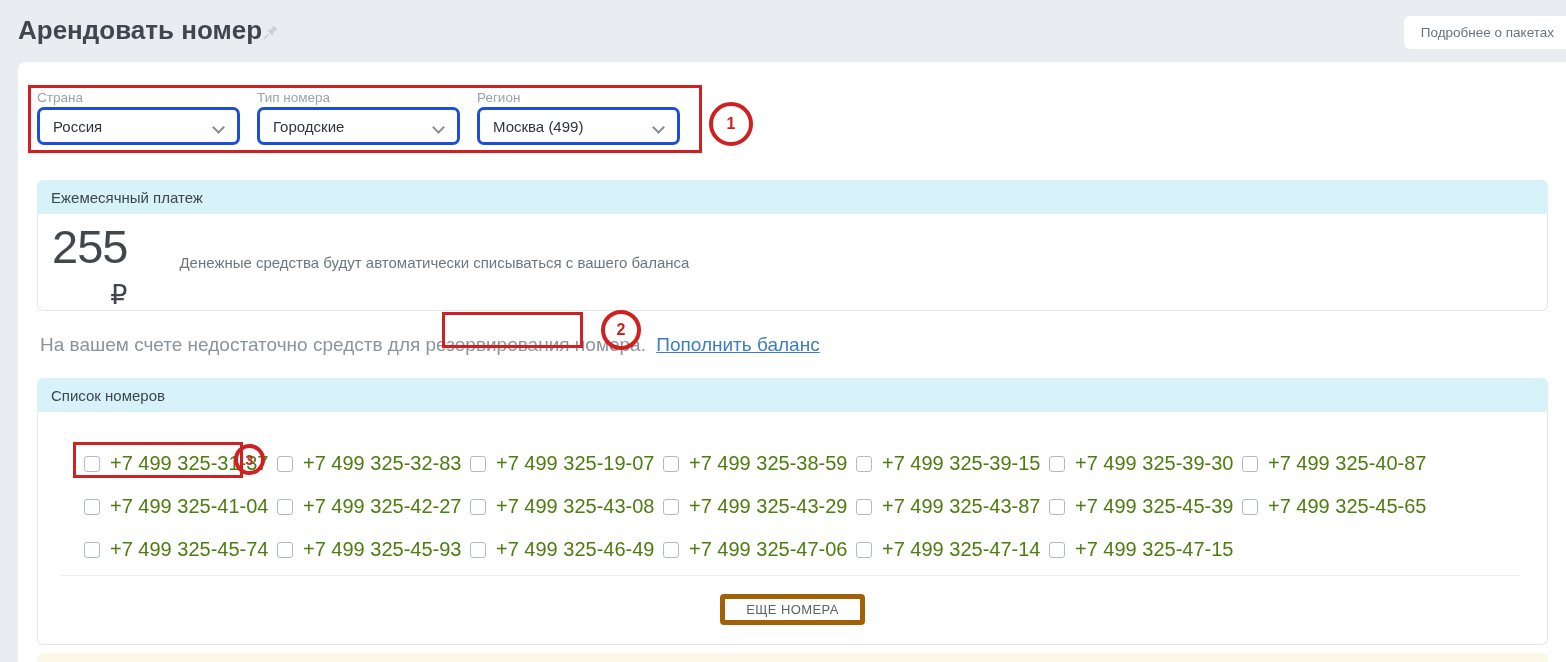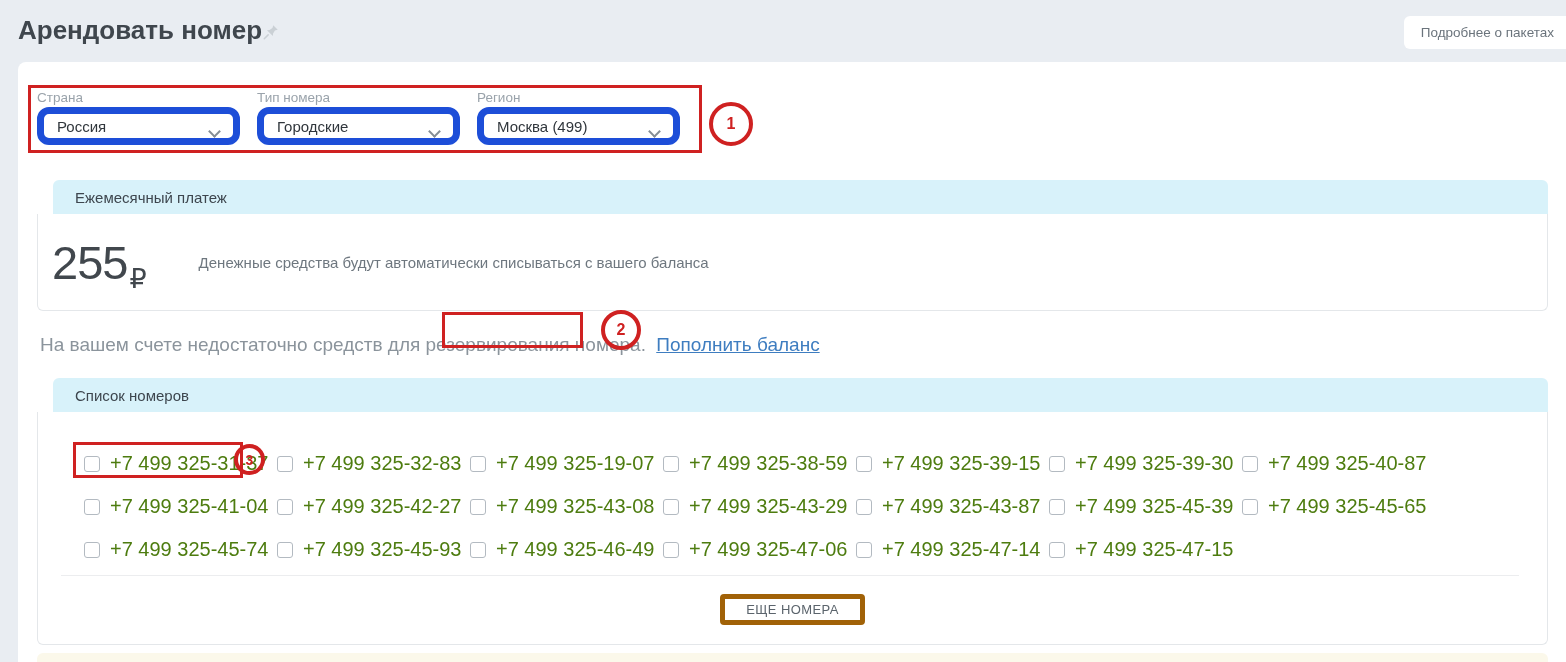--- a/index.html
+++ b/index.html
@@ -32,47 +32,47 @@
     position:absolute; left:18px; top:62px; right:-12px; height:640px;
     background:#ffffff; border-radius:8px;
   }
 
   
   .filters { position:absolute; left:19px; top:28px; display:flex; gap:17px; }
   .field { width:203px; }
   .field-label { font-size:13.5px; color:#9aa3ab; margin-bottom:2px; }
   .select {
     position:relative; height:38px; background:#fff;
-    border:7px solid #1d4ed8; border-radius:12px;
+    border:3px solid #1d4ed8; border-radius:7px;
     display:flex; align-items:center; padding:0 30px 0 13px;
     cursor:pointer;
   }
   .select-value { font-size:15px; color:#30363c; }
   .chevron {
     position:absolute; right:14px; top:13px;
     width:9px; height:9px;
     border-right:2px solid #848d95; border-bottom:2px solid #848d95;
     transform:rotate(45deg);
   }
 
   
   .card { position:absolute; left:19px; width:1511px; }
   .card-header {
     height:34px; background:#d8f2fa; border-radius:6px 6px 0 0;
-    display:flex; align-items:center; padding-left:22px;
-    font-size:15px; color:#3d464e;margin-left:16px;
+    display:flex; align-items:center; padding-left:14px;
+    font-size:15px; color:#3d464e;
   }
   .card-body {
     background:#fff; border:1px solid #e4e7ea; border-top:none;
     border-radius:0 0 6px 6px;
   }
 
   .mp-card { top:118px; }
   .mp-body { height:97px; display:flex; align-items:center; padding-left:14px; }
-  .mp-amount { font-size:47px; color:#41474d; letter-spacing:-1px; display:flex; align-items:flex-end; }
+  .mp-amount { font-size:47px; color:#41474d; letter-spacing:-1px; display:flex; align-items:flex-end;flex-direction:column; }
   .mp-currency { font-size:27px; color:#41474d; position:relative; top:5px; margin-left:2px; letter-spacing:0; }
   .mp-note { margin-left:52px; font-size:15px; color:#6e777f; }
 
   
   .balance-line {
     position:absolute; left:22px; top:272px;
     font-size:19px; color:#8b949c; white-space:nowrap;
   }
   .topup-link { color:#3e7dc0; text-decoration:underline; margin-left:5px; cursor:pointer; }
 

